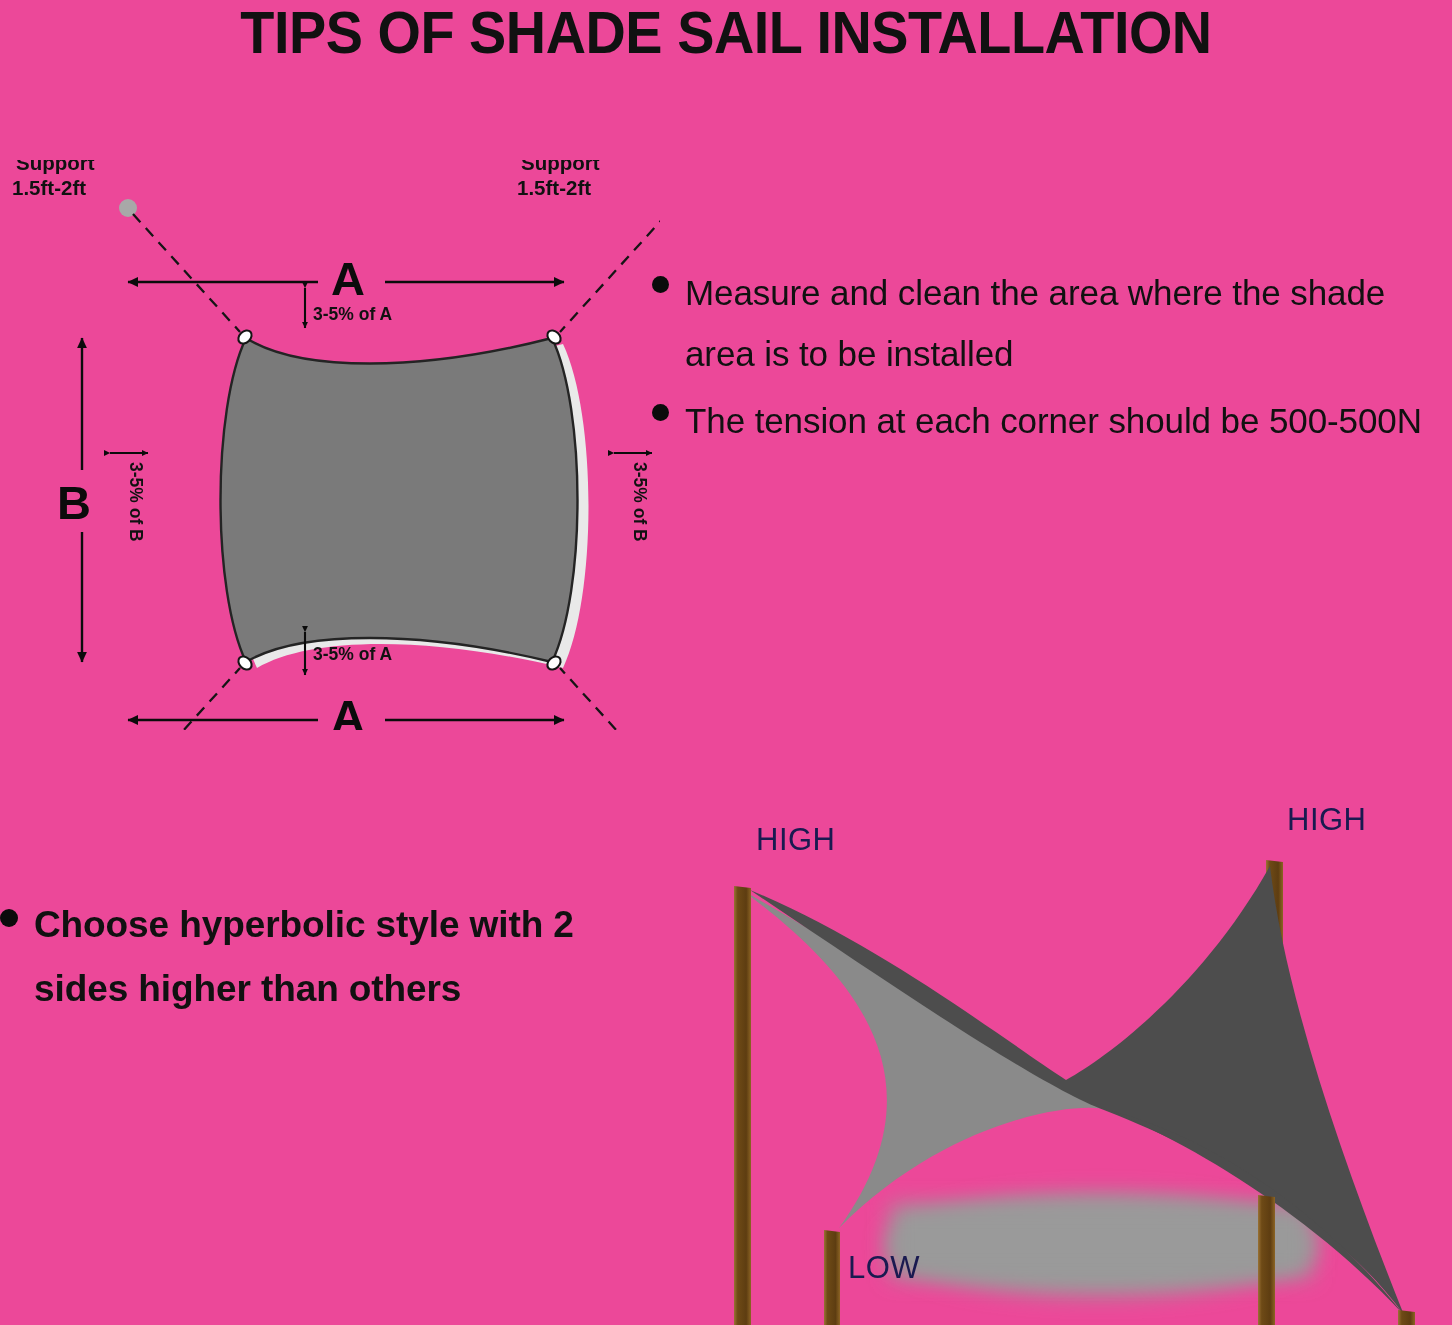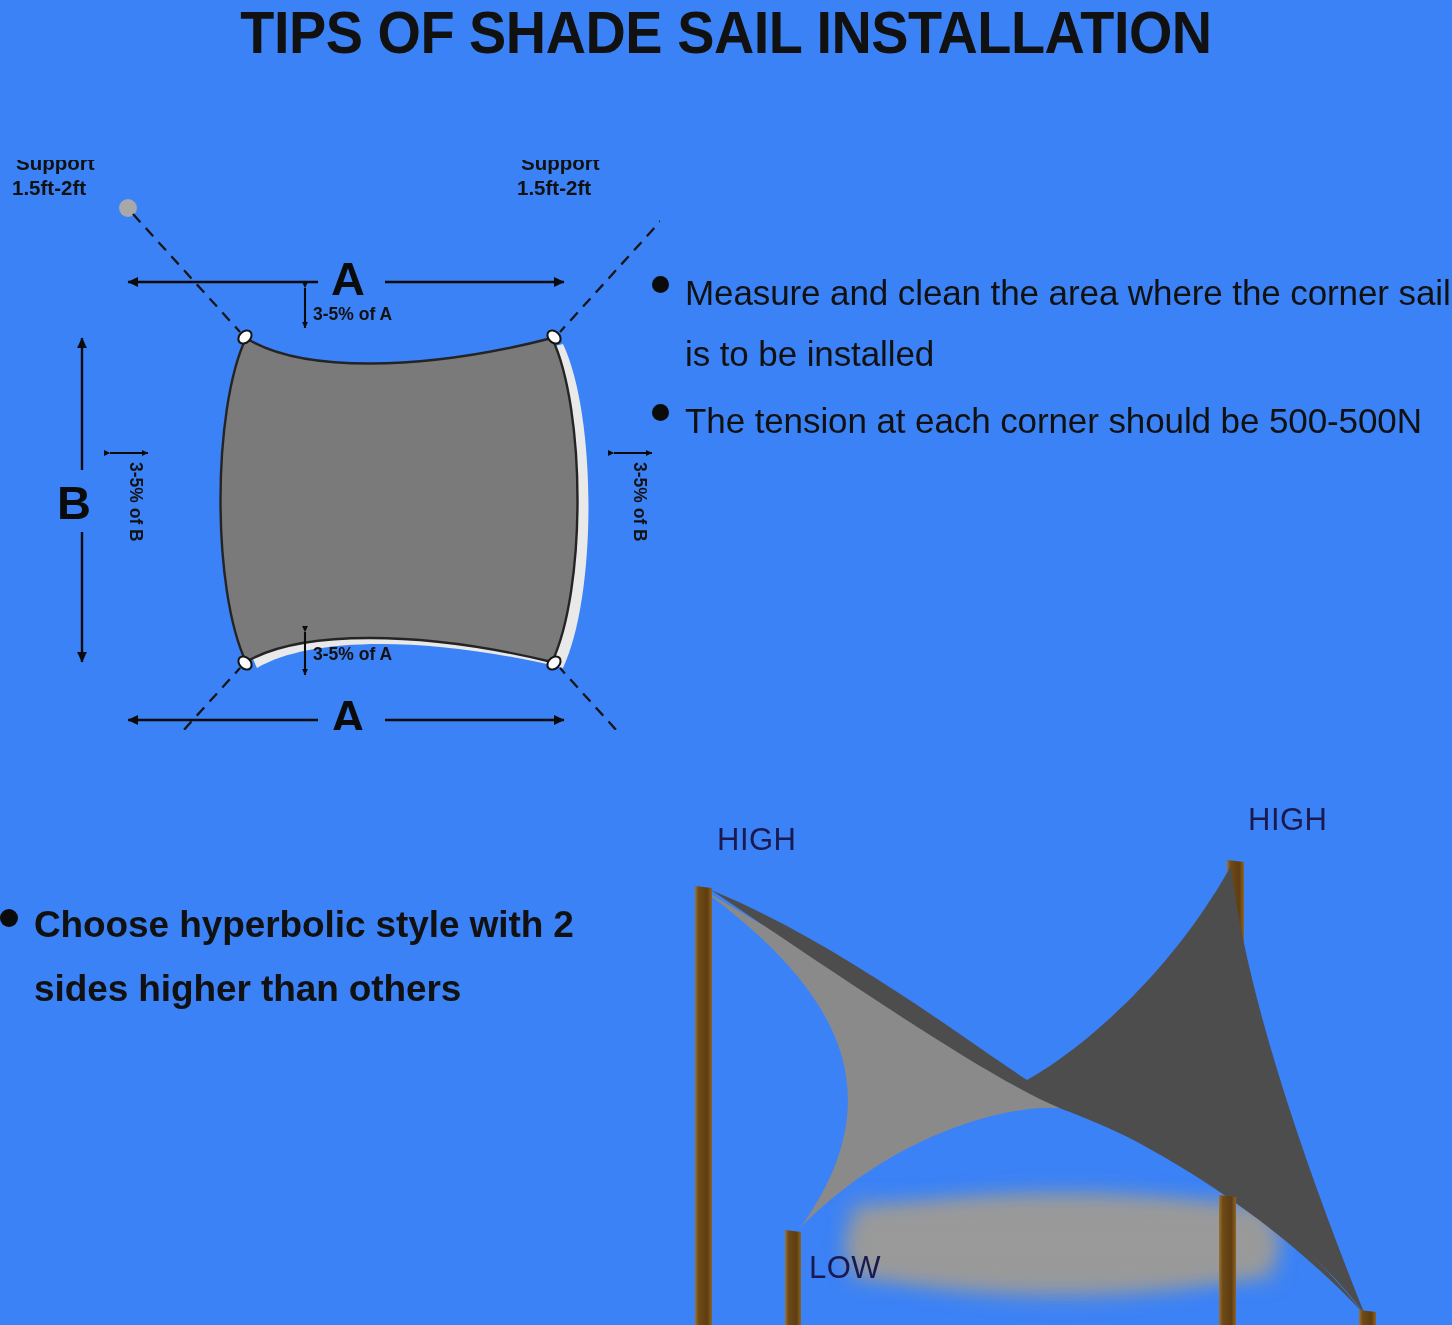--- a/index.html
+++ b/index.html
@@ -9,21 +9,21 @@
     background: #ffffff;
   }
   body {
     font-family: "Liberation Sans", sans-serif;
     color: #000000;
   }
   #page {
     position: relative;
     width: 1452px;
     height: 1325px;
-    background: #3b82f6;
+    background: #ec4899;
     overflow: hidden;
   }
 
   
   #title {
     position: absolute;
     left: 0;
     top: 2px;
     width: 1452px;
     text-align: center;
@@ -58,21 +58,21 @@
 
   #bottom-list {
     position: absolute;
     left: 0px;
     top: 893px;
     width: 640px;
   }
 
   #hyper-diagram {
     position: absolute;
-    left: 607px;
+    left: 646px;
     top: 790px;
     width: 807px;
     height: 535px;
   }
   #hyper-diagram svg { display: block; }
 
   
   .bullet-item {
     display: flex;
     align-items: flex-start;
@@ -231,21 +231,21 @@
       <g>
         <line x1="614" y1="293" x2="652" y2="293" stroke="#0b0b0b" stroke-width="2.1" marker-start="url(#ah-sm)" marker-end="url(#ah-sm)"></line>
         <text class="svg-pct" x="634" y="302" transform="rotate(90 634 302)">3-5% of B</text>
       </g>
     </svg>
   </div>
 
   <div id="tips-list">
     <div class="bullet-item">
       <span class="bullet-dot"></span>
-      <span class="bullet-text">Measure and clean the area where the corner sail is to be installed</span>
+      <span class="bullet-text">Measure and clean the area where the shade area is to be installed</span>
     </div>
     <div class="bullet-item">
       <span class="bullet-dot"></span>
       <span class="bullet-text">The tension at each corner should be 500-500N</span>
     </div>
   </div>
 
   <div id="bottom-list">
     <div class="bullet-item">
       <span class="bullet-dot"></span>

